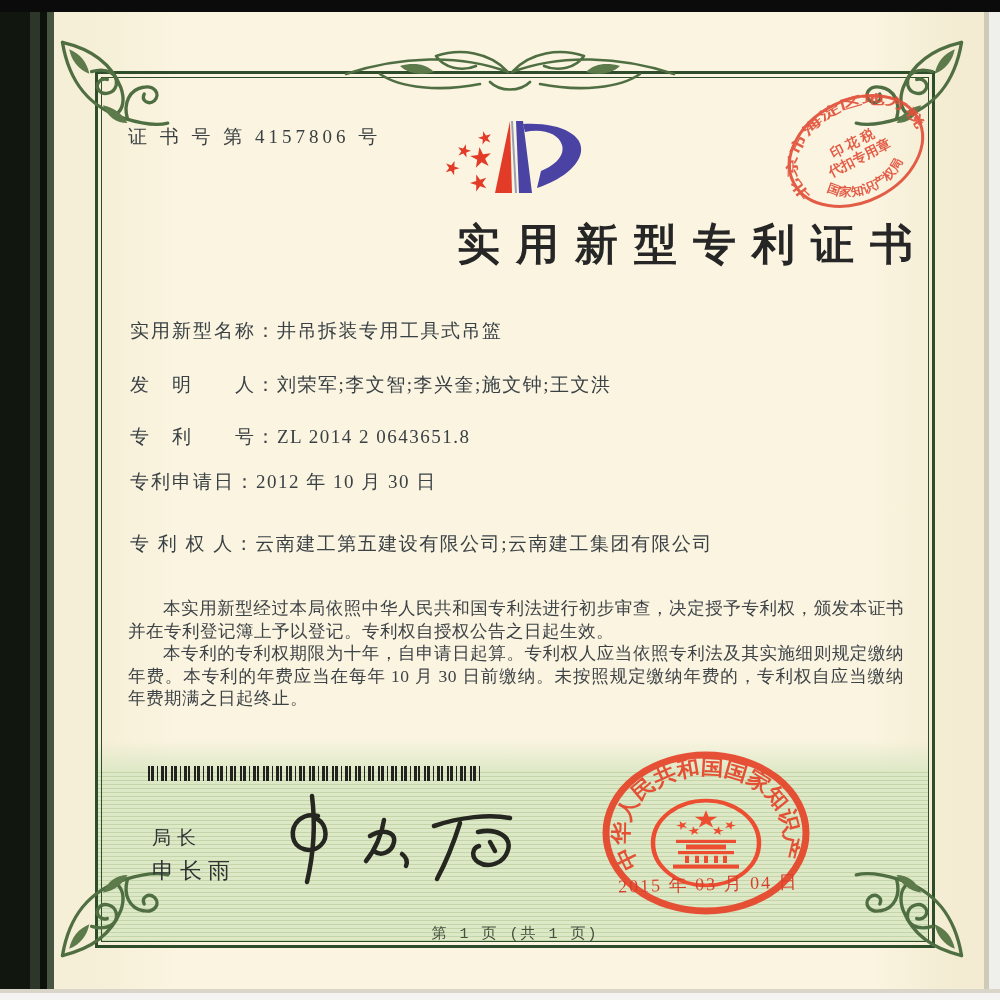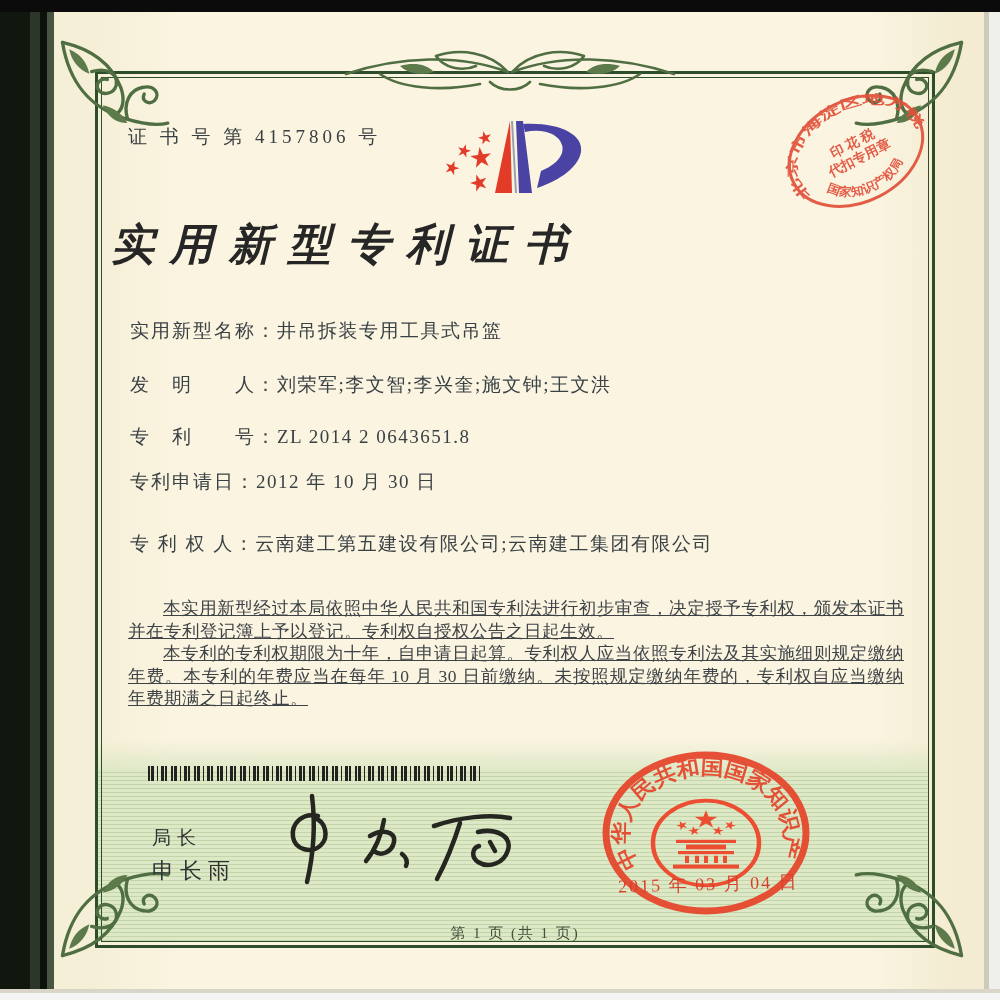--- a/index.html
+++ b/index.html
@@ -20,38 +20,38 @@
   .tint-fade{left:97px;top:740px;width:832px;height:32px;
      background:linear-gradient(180deg,rgba(221,232,198,0) 0,rgba(221,232,198,1) 100%);}
   .tint{left:97px;top:772px;width:832px;height:169px;background:#dde8c6;}
   .tint .lines{position:absolute;left:0;top:0;right:0;bottom:0;
      background:repeating-linear-gradient(180deg,rgba(140,168,104,.30) 0 1px,rgba(0,0,0,0) 1px 4px);}
   
   .frame{left:95px;top:71px;width:834px;height:871px;border:3px solid #2e4d2b;}
   .frame .inner{position:absolute;left:3px;top:3px;right:3px;bottom:3px;border:1px solid #2e4d2b;}
   
   .cert-no{left:128px;top:124px;font-size:19px;letter-spacing:4px;color:#3a3f41;}
-  .title{left:95px;top:216px;width:834px;text-align:left;font-size:43px;font-weight:700;
-         letter-spacing:16px;color:#262626;text-indent:16px;font-style:italic;}
+  .title{left:95px;top:216px;width:834px;text-align:right;font-size:43px;font-weight:700;
+         letter-spacing:16px;color:#262626;text-indent:16px;}
   .frow{left:130px;width:780px;font-size:19px;color:#3a4145;letter-spacing:1.5px;white-space:nowrap;}
   .frow .lab{letter-spacing:2px;margin-top:17px;}
-  .body-text{left:128px;top:597px;width:776px;color:#3e4347;text-decoration:underline;}
+  .body-text{left:128px;top:597px;width:776px;color:#3e4347;}
   .body-text p{margin:0;font-size:17.5px;line-height:22.5px;letter-spacing:.5px;
                text-indent:2em;text-align:justify;}
   .barcode{left:148px;top:766px;width:332px;height:15px;
      background:repeating-linear-gradient(90deg,
        #22221f 0 2px,transparent 2px 3px,#22221f 3px 6px,transparent 6px 9px,
        #22221f 9px 10px,transparent 10px 13px,#22221f 13px 16px,transparent 16px 17px,
        #22221f 17px 19px,transparent 19px 23px);}
   .director-label{left:152px;top:825px;font-size:19px;letter-spacing:6px;color:#2e3233;}
   .director-name{left:152px;top:856px;font-size:22px;letter-spacing:6px;color:#2e3233;}
   .seal-date{left:618px;top:872px;width:190px;font-size:18px;letter-spacing:2px;
              color:#d8402c;transform:rotate(-1.5deg);white-space:nowrap;}
   .footer-page{left:355px;top:924px;width:320px;text-align:center;font-size:15px;
-               letter-spacing:2px;color:#45503e;}
+               letter-spacing:2px;color:#45503e;font-family:Liberation Mono, monospace;}
   svg text{font-family:"Liberation Serif","DejaVu Serif",serif;}
 </style>
 </head>
 <body>
 
 <div id="stage">
 
   <svg width="0" height="0" style="position:absolute" aria-hidden="true">
     <defs>
       <path id="star5" d="M0,-1 L0.225,-0.309 L0.951,-0.309 L0.363,0.118 L0.588,0.809 L0,0.382 L-0.588,0.809 L-0.363,0.118 L-0.951,-0.309 L-0.225,-0.309 Z"></path>

